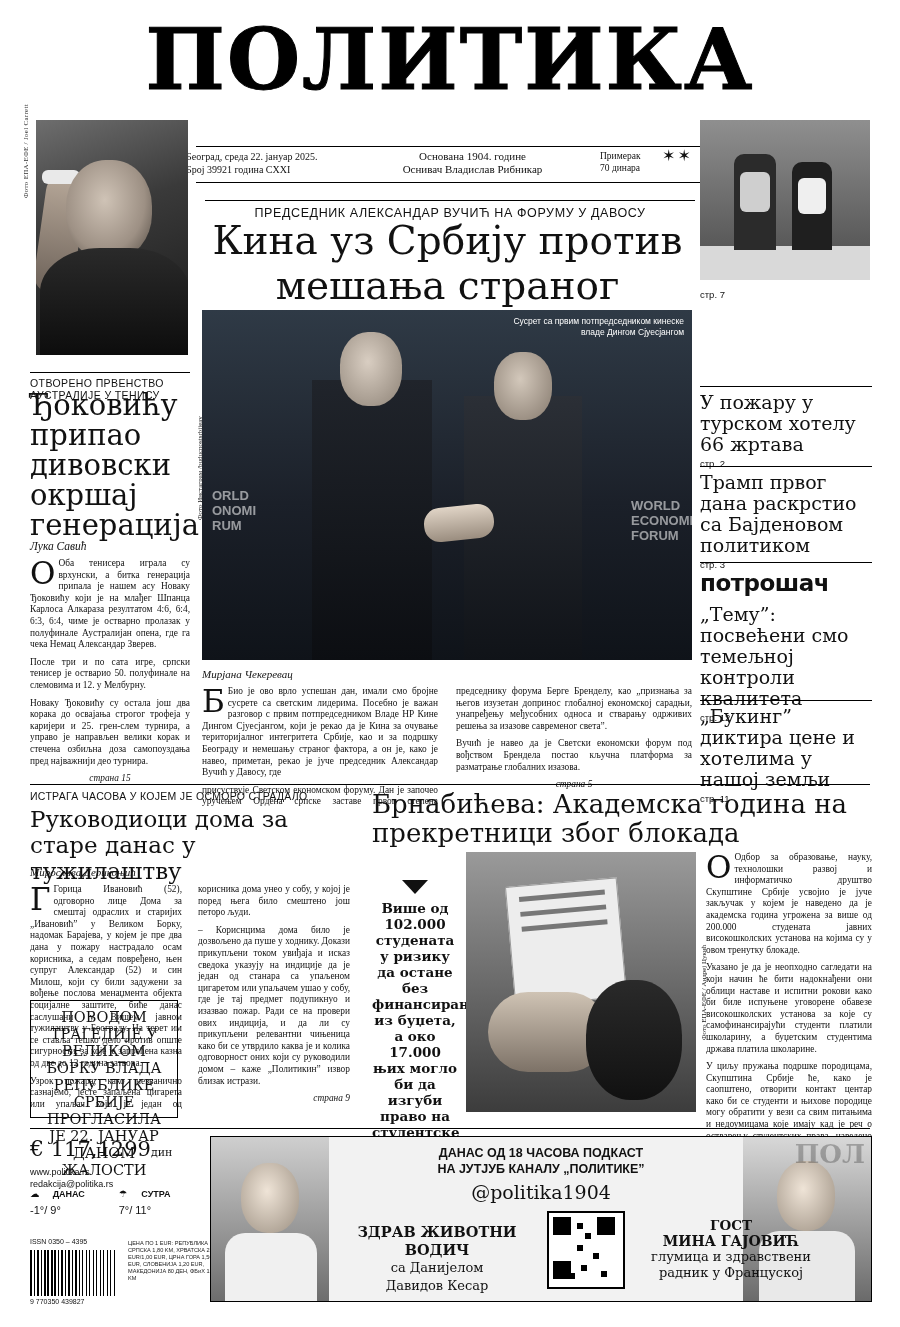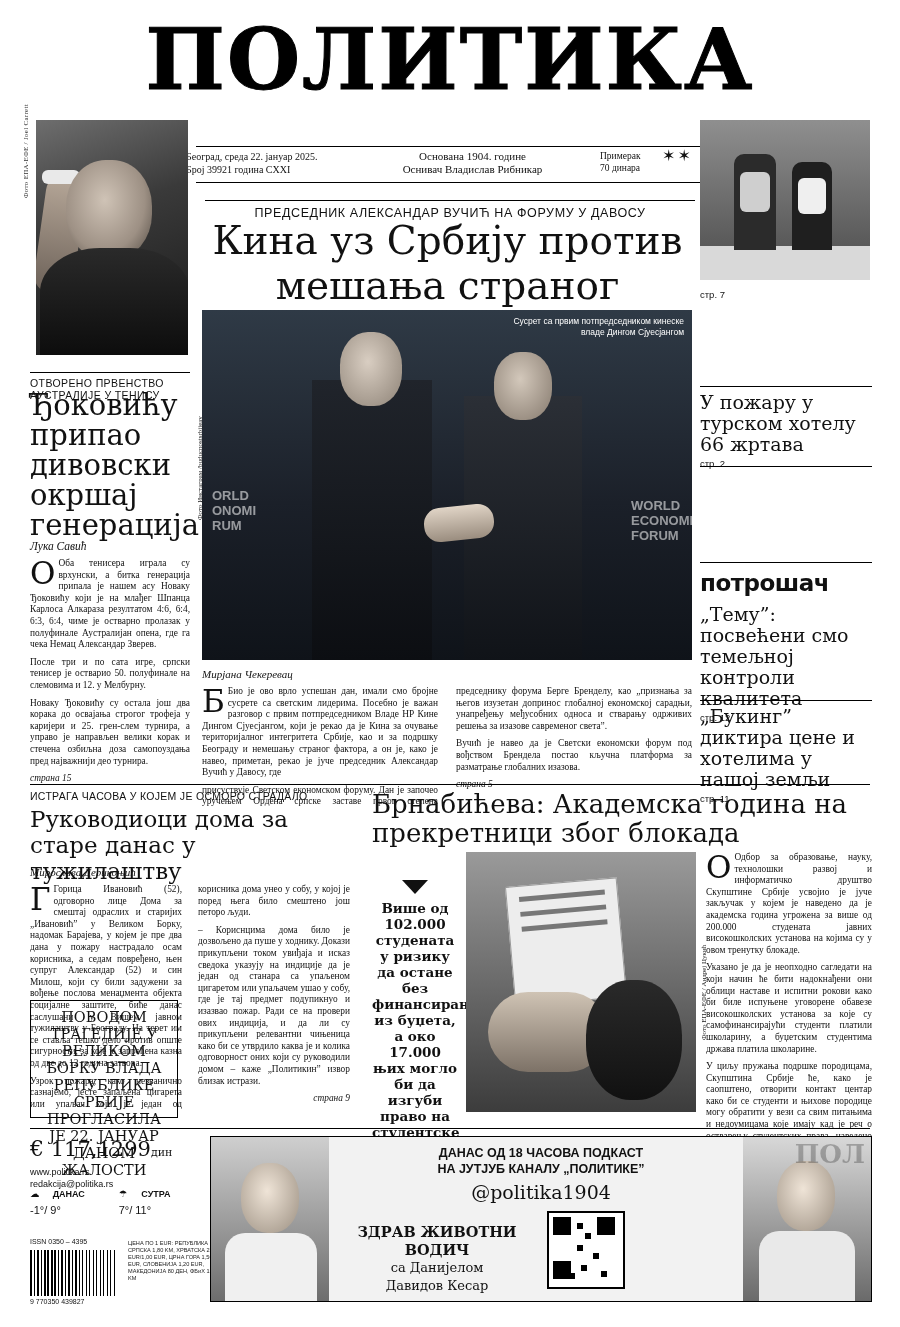--- a/index.html
+++ b/index.html
@@ -90,21 +90,21 @@
   }
   .left-body{
     position:absolute;left:30px;top:558px;width:160px;
     font-size:9.4px;line-height:11.6px;text-align:justify;
   }
   .left-body p{margin:0 0 6px 0;}
   .dropcap{
     float:left;font-size:31px;line-height:26px;padding:2px 3px 0 0;
     font-family:"DejaVu Serif",serif;
   }
-  .page-ref{text-align:left;font-style:italic;font-size:9.4px;}
+  .page-ref{text-align:center;font-style:italic;font-size:9.4px;}
 
   
   .center-kicker{
     position:absolute;left:205px;top:200px;width:490px;text-align:center;
     font-family:"Liberation Sans",sans-serif;font-size:12.5px;letter-spacing:.6px;
   }
   .center-kicker .rl{height:1px;background:#000;margin-bottom:5px;}
   .center-head{
     position:absolute;left:200px;top:218px;width:495px;text-align:center;
     font-family:"DejaVu Serif",serif;font-size:39px;line-height:45px;
@@ -396,20 +396,24 @@
 
   <div class="r-item" style="top:286px">
     <div class="p">стр. 7</div>
   </div>
   <div class="r-rule" style="top:386px"></div>
   <div class="r-item" style="top:392px">
     <div class="t">У пожару у турском хотелу 66 жртава</div>
     <div class="p">стр. 2</div>
   </div>
   <div class="r-rule" style="top:466px"></div>
+  <div class="r-item" style="top:472px">
+    <div class="t">Трамп првог дана раскрстио са Бајденовом политиком</div>
+    <div class="p">стр. 3</div>
+  </div>
   <div class="r-rule" style="top:562px"></div>
 
   <div class="potro">потрошач</div>
   <div class="r-item" style="top:604px">
     <div class="t">„Тему”: посвећени смо темељној контроли квалитета</div>
     <div class="p">стр. 12</div>
   </div>
   <div class="r-rule" style="top:700px"></div>
   <div class="r-item" style="top:706px">
     <div class="t">„Букинг” диктира цене и хотелима у нашој земљи</div>
@@ -503,15 +507,21 @@
       <div class="cell" style="left:32px;top:52px;width:6px;height:6px;"></div>
       <div class="cell" style="left:52px;top:58px;width:6px;height:6px;"></div>
       <div class="cell" style="left:20px;top:60px;width:6px;height:6px;"></div>
     </div>
     <div class="left-txt">
       <div>ЗДРАВ ЖИВОТНИ</div>
       <div>ВОДИЧ</div>
       <div class="sub">са Данијелом</div>
       <div class="sub">Давидов Кесар</div>
     </div>
+    <div class="right-txt">
+      <div class="g">ГОСТ</div>
+      <div class="nm">МИНА ГАЈОВИЋ</div>
+      <div>глумица и здравствени</div>
+      <div>радник у Француској</div>
+    </div>
   </div>
 
 </div>
 
 </body></html>

